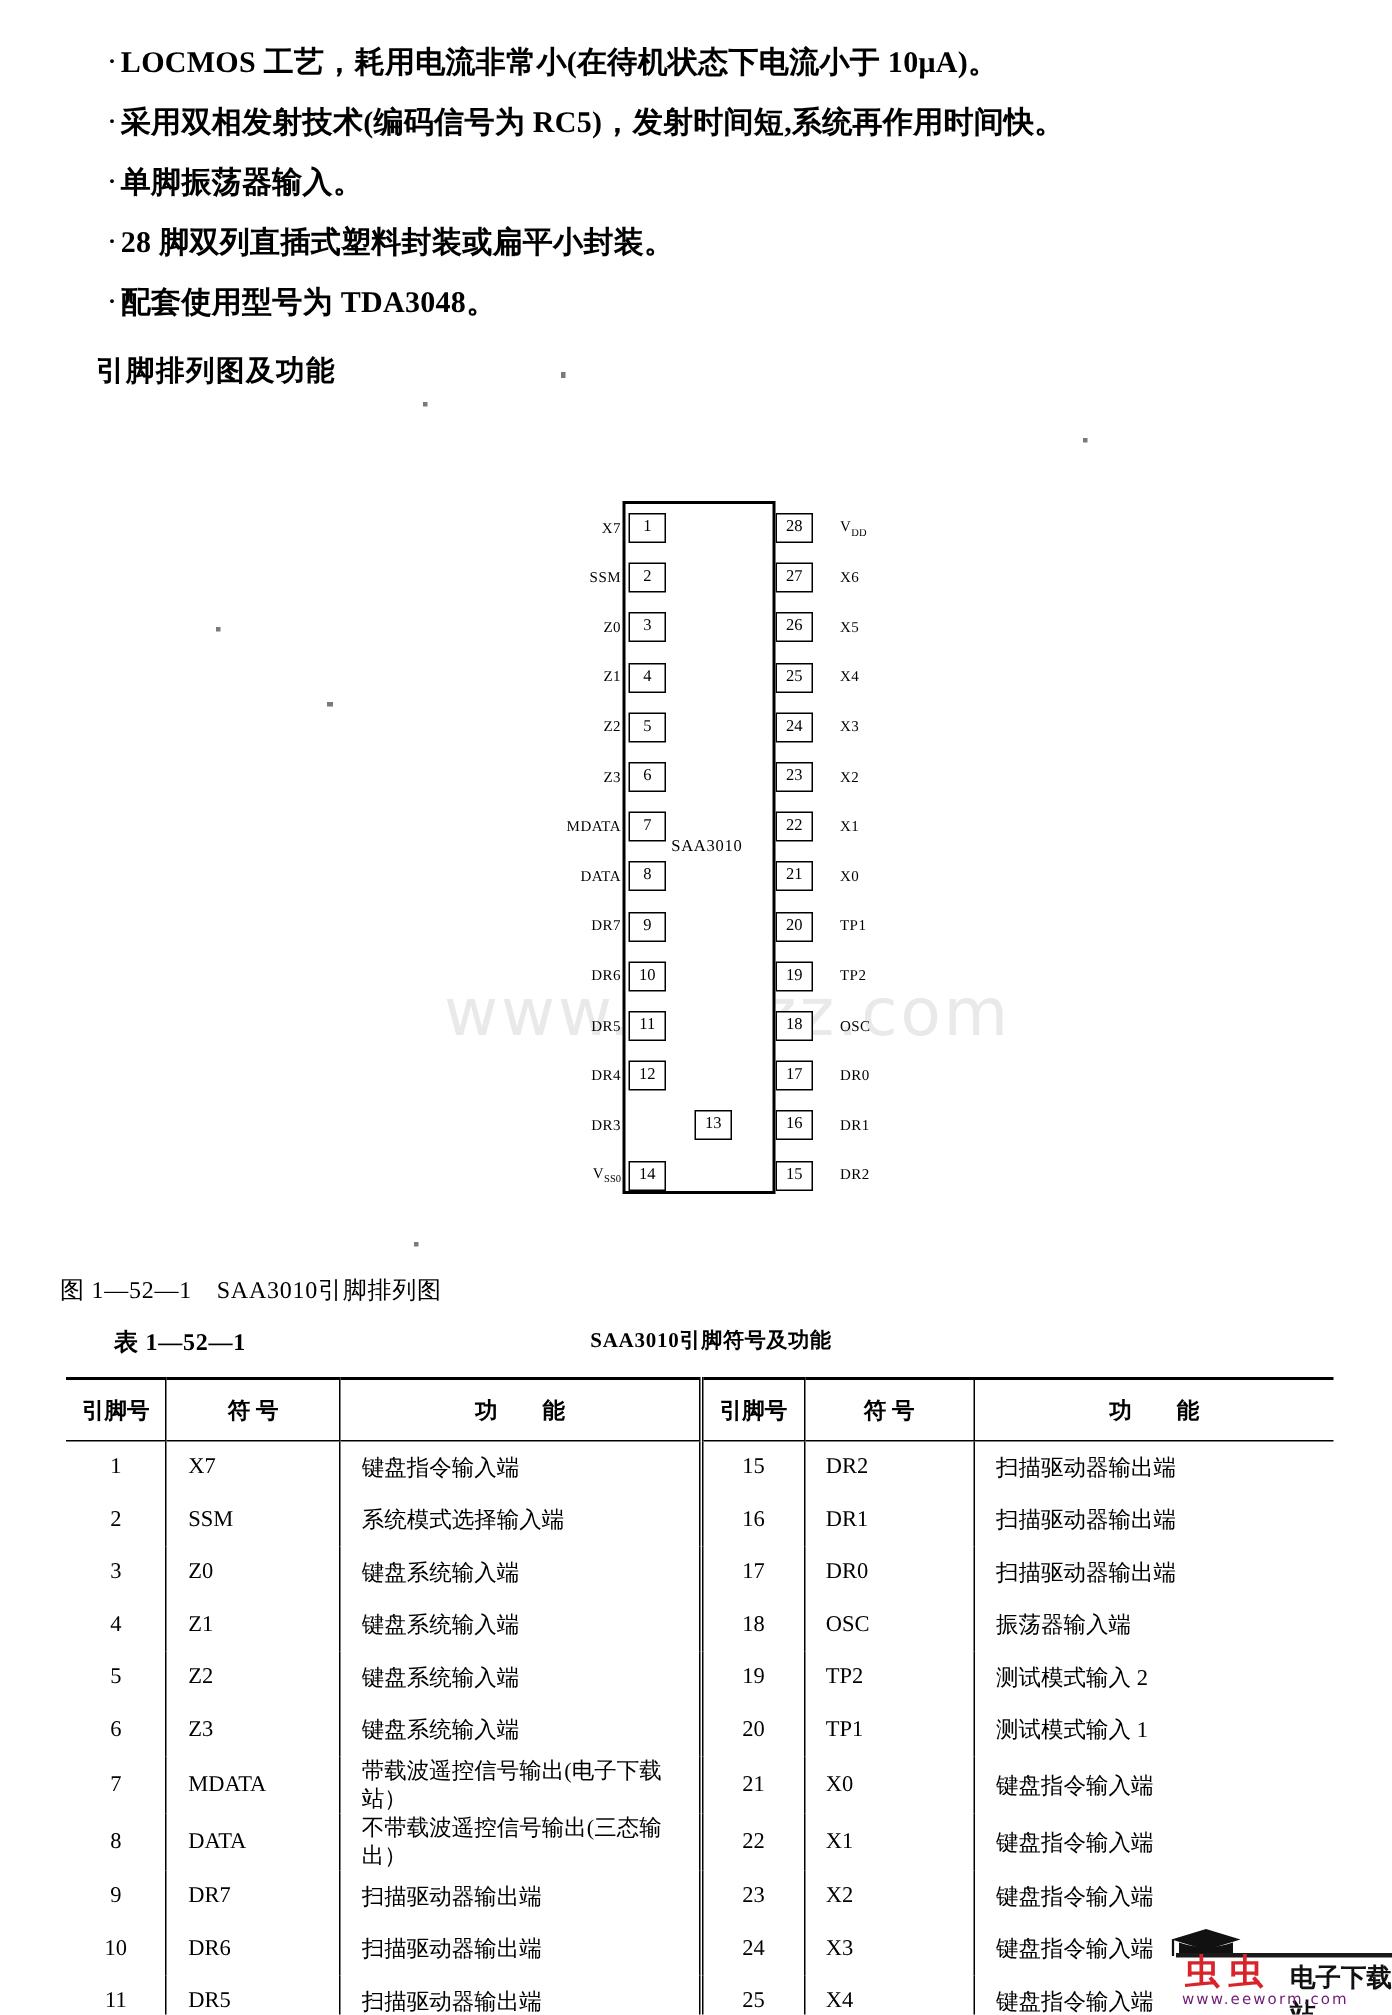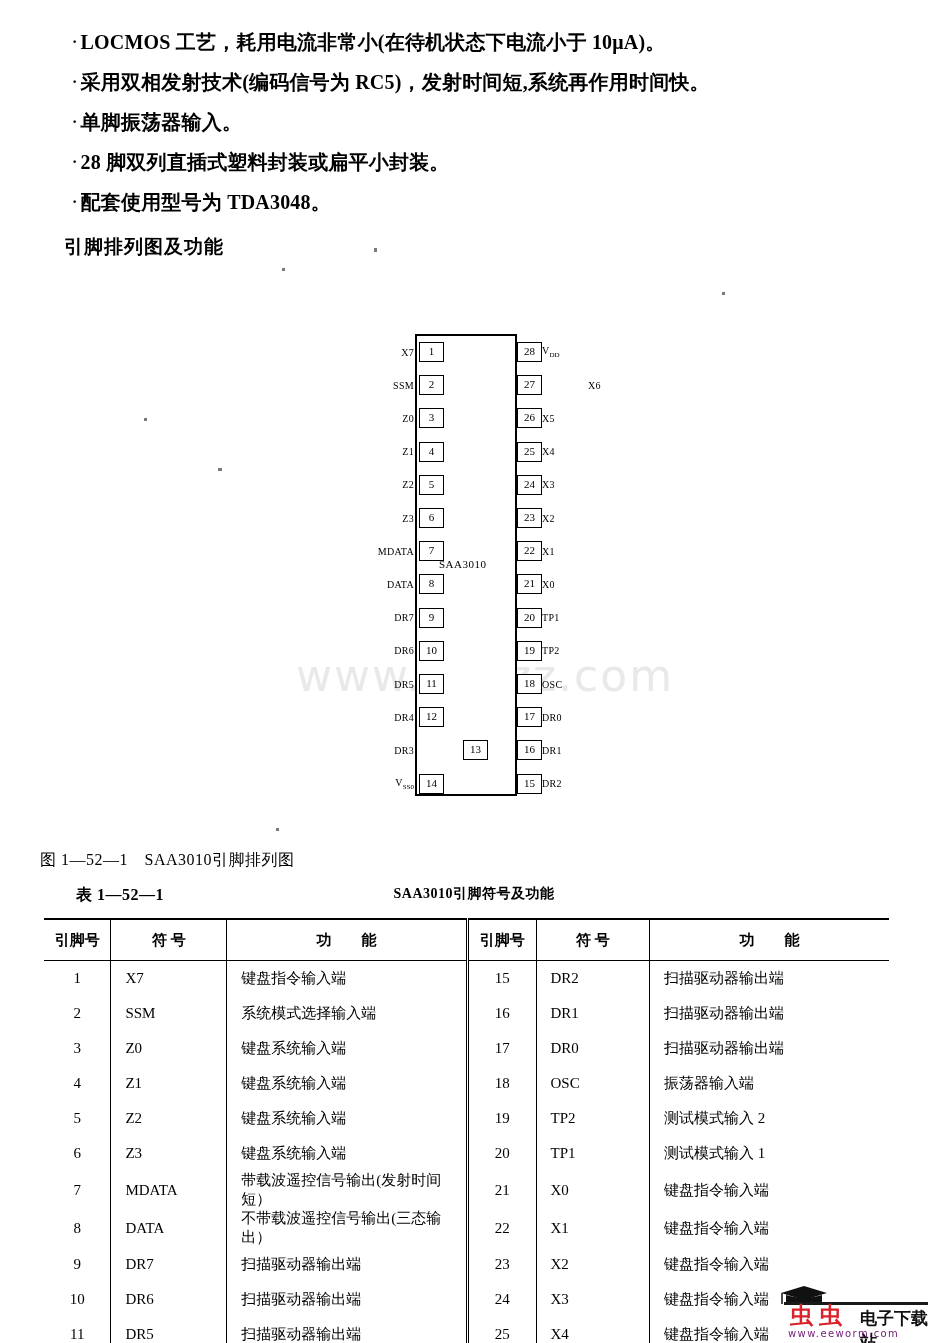--- a/index.html
+++ b/index.html
@@ -81,25 +81,24 @@
     height: 462px;
     border: 2px solid #000;
     background: #fff;
     box-sizing: border-box;
   }
   .chip-label {
     position: absolute;
     left: 75px;
     top: 228px;
     width: 80px;
-    text-align: left;
+    text-align: right;
     font-size: 11px;
     letter-spacing: 0.5px;
     font-family: "Liberation Serif", serif;
-    padding-left: 24px;
   }
   .pin {
     position: absolute;
     height: 20px;
     display: flex;
     align-items: center;
   }
   .pin-box {
     width: 25px;
     height: 20px;
@@ -122,21 +121,21 @@
   }
   .pin-left .pin-name {
     width: 52px;
     text-align: right;
     margin-right: 5px;
   }
   .pin-right {
     left: 177px;
   }
   .pin-right .pin-name {
-    margin-left: 0;
+    margin-left: 18px;
     text-align: left;
   }
   .pin-name sub {
     font-size: 7px;
     letter-spacing: 0;
   }
 
   
   .fig-caption {
     position: absolute;
@@ -346,21 +345,21 @@
       <div class="pin pin-left" style="top: 443.6px;">
         <div class="pin-name"><span>V</span><sub>SS0</sub></div>
         <div class="pin-box">14</div>
       </div>
     </div>
   <div id="right-pins">
       <div class="pin pin-right" style="top: 12px;">
         <div class="pin-box">28</div>
         <div class="pin-name"><span>V</span><sub>DD</sub></div>
       </div>
-      <div class="pin pin-right" style="top: 45.2px; gap: 46px;">
+      <div class="pin pin-right" style="top: 45.2px;">
         <div class="pin-box">27</div>
         <div class="pin-name">X6</div>
       </div>
       <div class="pin pin-right" style="top: 78.4px;">
         <div class="pin-box">26</div>
         <div class="pin-name">X5</div>
       </div>
       <div class="pin pin-right" style="top: 111.6px;">
         <div class="pin-box">25</div>
         <div class="pin-name">X4</div>
@@ -469,21 +468,21 @@
         <td class="c-num">6</td>
         <td class="c-sym">Z3</td>
         <td class="c-fn">键盘系统输入端</td>
         <td class="c-num mid-sep">20</td>
         <td class="c-sym">TP1</td>
         <td class="c-fn">测试模式输入 1</td>
       </tr>
       <tr>
         <td class="c-num">7</td>
         <td class="c-sym">MDATA</td>
-        <td class="c-fn">带载波遥控信号输出(发射时间短）</td>
+        <td class="c-fn">带载波遥控信号输出(电子下载站）</td>
         <td class="c-num mid-sep">21</td>
         <td class="c-sym">X0</td>
         <td class="c-fn">键盘指令输入端</td>
       </tr>
       <tr>
         <td class="c-num">8</td>
         <td class="c-sym">DATA</td>
         <td class="c-fn">不带载波遥控信号输出(三态输出）</td>
         <td class="c-num mid-sep">22</td>
         <td class="c-sym">X1</td>

